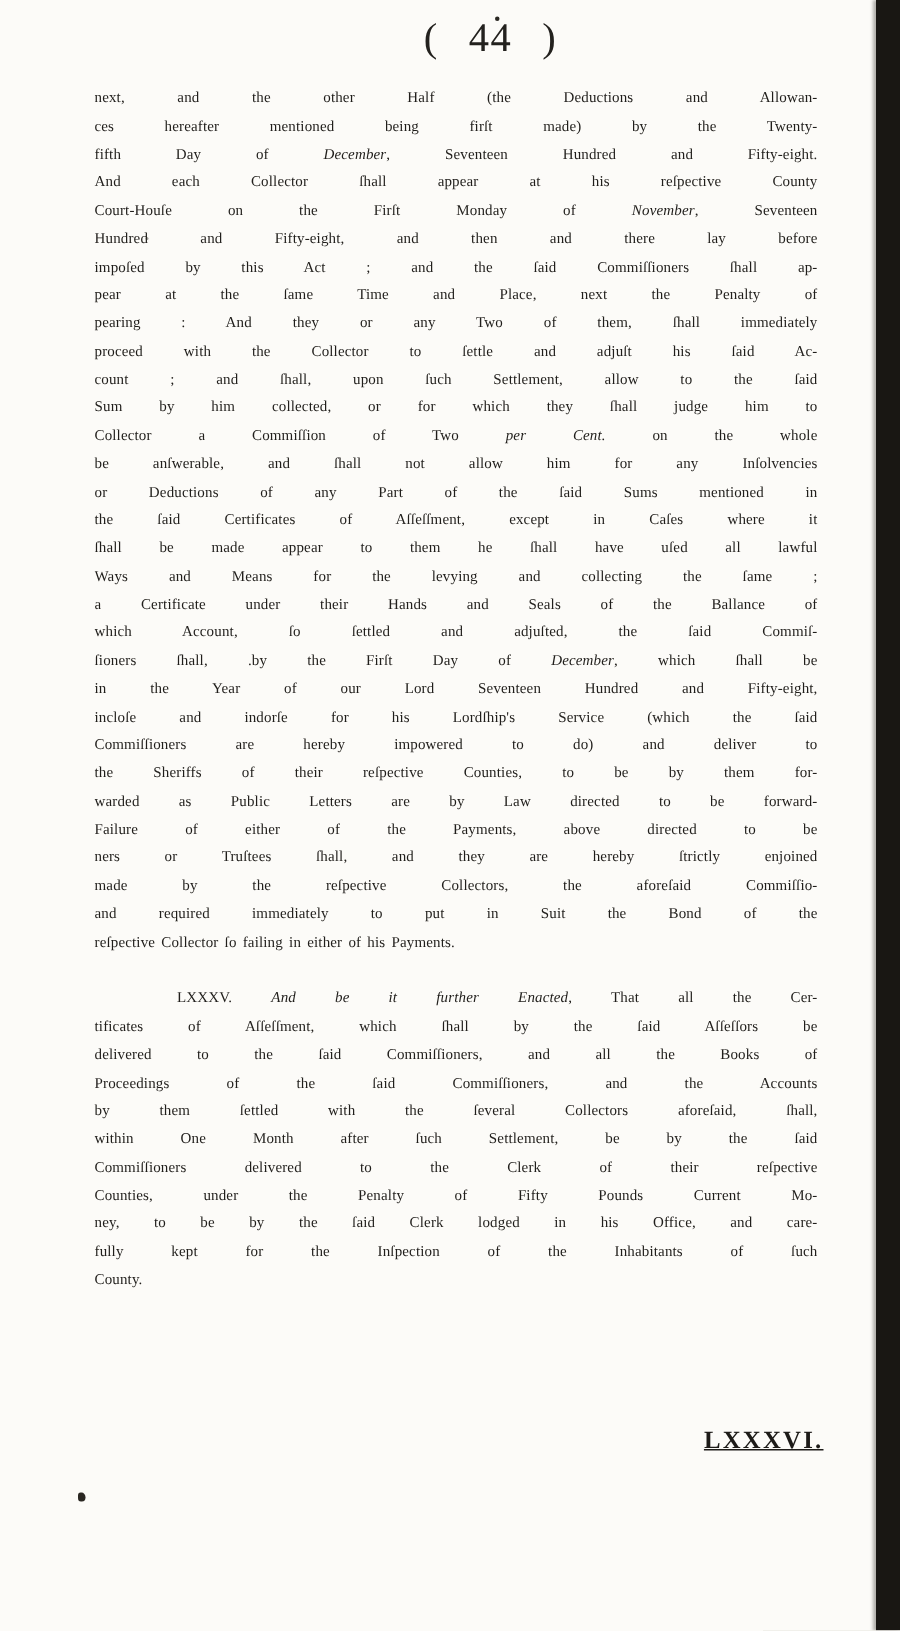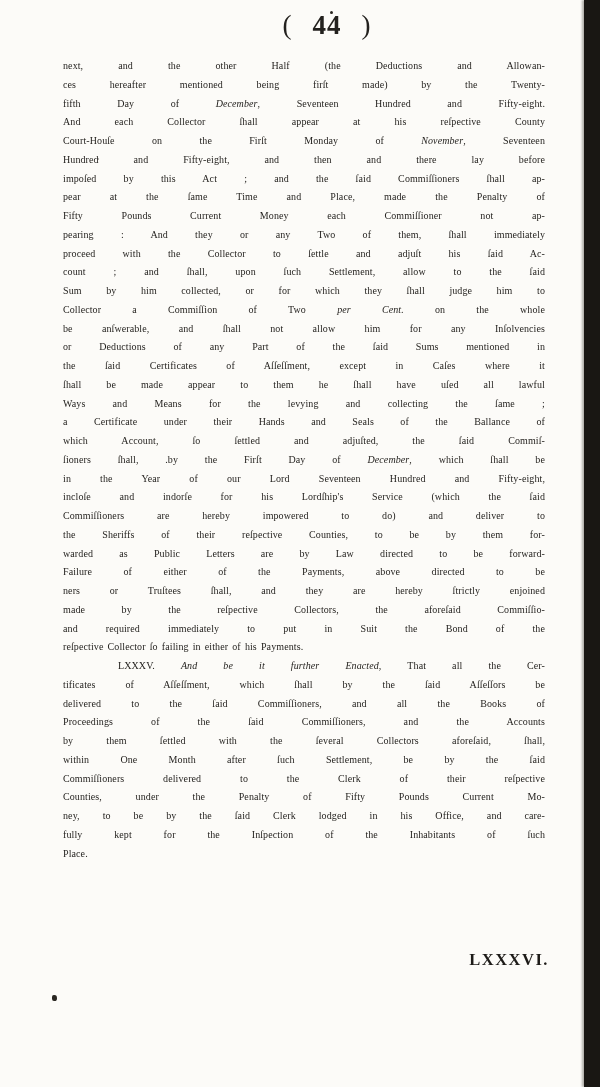--- a/index.html
+++ b/index.html
@@ -16,53 +16,54 @@
     position: absolute;
     top: 10px;
     left: 86px;
     width: 482px;
     text-align: center;
     font-size: 27px;
     letter-spacing: 1px;
     color: #23211e;
   }
   .page-header .paren { margin: 0 20px; font-weight: 400; }
-  .page-header .num { font-weight: 700; }
+  .page-header .num { font-weight: 400; }
   .textblock {
     position: absolute;
     top: 57px;
     left: 63px;
     width: 482px;
     font-size: 10px;
     line-height: 18.76px;
     letter-spacing: 0.1px;
     word-spacing: 1.5px;
   }
   .para { margin: 0; }
-  .para + .para { }
+  .para + .para { margin-top: 19px; }
   .line {
     height: 18.76px;
     overflow: hidden;
     text-align: justify;
     text-align-last: justify;
     white-space: normal;
   }
   .line.last { text-align-last: left; }
   .line.indent { text-indent: 55px; }
   .line i { font-style: italic; }
   .catchword {
     position: absolute;
     top: 950px;
     left: 63px;
     width: 486px;
     text-align: right;
     font-size: 16.5px;
     font-weight: 600;
     letter-spacing: 1.5px;
     color: #1d1b18;
+    text-decoration: underline;
   }
   .scan-bar {
     position: absolute;
     top: 0;
     right: 0;
     width: 16px;
     height: 1087px;
     background: #191713;
     box-shadow: -2px 0 2px rgba(40,36,30,0.35);
   }
@@ -82,22 +83,21 @@
 
   <div class="textblock" id="paragraphs">
       <div class="para">
         <div class="line"><span>next, and the other Half (the Deductions and Allowan-</span></div>
         <div class="line"><span>ces hereafter mentioned being firſt made) by the Twenty-</span></div>
         <div class="line"><span>fifth Day of </span><i>December</i><span>, Seventeen Hundred and Fifty-eight.</span></div>
         <div class="line"><span>And each Collector ſhall appear at his reſpective County</span></div>
         <div class="line"><span>Court-Houſe on the Firſt Monday of </span><i>November</i><span>, Seventeen</span></div>
         <div class="line"><span>Hundred and Fifty-eight, and then and there lay before</span></div>
         <div class="line"><span>impoſed by this Act ; and the ſaid Commiſſioners ſhall ap-</span></div>
-        <div class="line"><span>pear at the ſame Time and Place, made the Penalty of</span></div>
-        <div class="line"><span>Fifty Pounds Current Money each Commiſſioner not ap-</span></div>
+        <div class="line"><span>pear at the ſame Time and Place, next the Penalty of</span></div>
         <div class="line"><span>pearing : And they or any Two of them, ſhall immediately</span></div>
         <div class="line"><span>proceed with the Collector to ſettle and adjuſt his ſaid Ac-</span></div>
         <div class="line"><span>count ; and ſhall, upon ſuch Settlement, allow to the ſaid</span></div>
         <div class="line"><span>Sum by him collected, or for which they ſhall judge him to</span></div>
         <div class="line"><span>Collector a Commiſſion of Two </span><i>per Cent.</i><span> on the whole</span></div>
         <div class="line"><span>be anſwerable, and ſhall not allow him for any Inſolvencies</span></div>
         <div class="line"><span>or Deductions of any Part of the ſaid Sums mentioned in</span></div>
         <div class="line"><span>the ſaid Certificates of Aſſeſſment, except in Caſes where it</span></div>
         <div class="line"><span>ſhall be made appear to them he ſhall have uſed all lawful</span></div>
         <div class="line"><span>Ways and Means for the levying and collecting the ſame ;</span></div>
@@ -119,21 +119,21 @@
         <div class="line indent"><span>LXXXV. </span><i>And be it further Enacted</i><span>, That all the Cer-</span></div>
         <div class="line"><span>tificates of Aſſeſſment, which ſhall by the ſaid Aſſeſſors be</span></div>
         <div class="line"><span>delivered to the ſaid Commiſſioners, and all the Books of</span></div>
         <div class="line"><span>Proceedings of the ſaid Commiſſioners, and the Accounts</span></div>
         <div class="line"><span>by them ſettled with the ſeveral Collectors aforeſaid, ſhall,</span></div>
         <div class="line"><span>within One Month after ſuch Settlement, be by the ſaid</span></div>
         <div class="line"><span>Commiſſioners delivered to the Clerk of their reſpective</span></div>
         <div class="line"><span>Counties, under the Penalty of Fifty Pounds Current Mo-</span></div>
         <div class="line"><span>ney, to be by the ſaid Clerk lodged in his Office, and care-</span></div>
         <div class="line"><span>fully kept for the Inſpection of the Inhabitants of ſuch</span></div>
-        <div class="line last"><span>Place.</span></div>
+        <div class="line last"><span>County.</span></div>
       </div>
     </div>
 
   <div class="catchword">LXXXVI.</div>
 
   <div class="scan-bar"></div>
 
   <div class="speck s1"></div>
   <div class="speck s2"></div>
   <div class="speck s3"></div>

